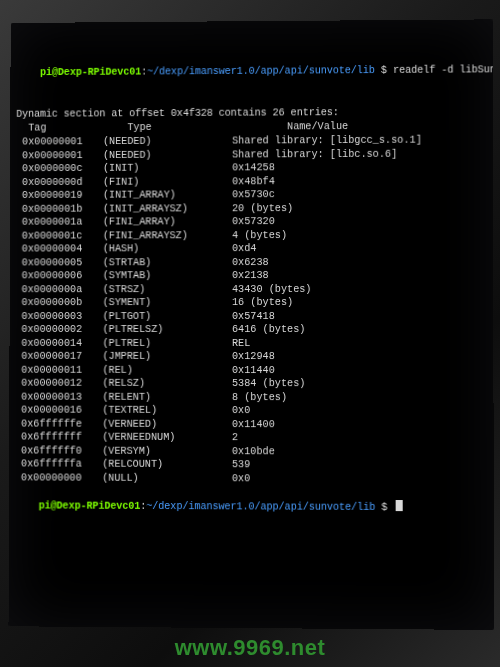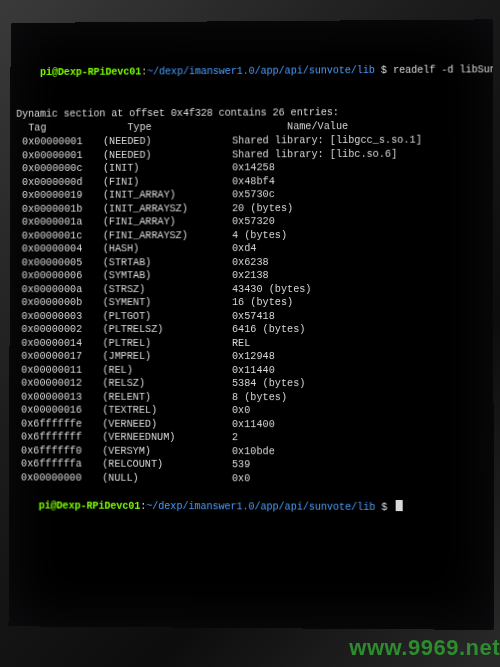--- a/index.html
+++ b/index.html
@@ -60,21 +60,21 @@
     height: 11px;
     background: #d9d9d9;
     vertical-align: -1px;
     margin-left: 2px;
   }
   .watermark {
     position: absolute;
     bottom: 6px;
     left: 0;
     right: 0;
-    text-align: right;
+    text-align: center;
     font-family: Arial, sans-serif;
     font-size: 22px;
     font-weight: bold;
     color: #2e8b2e;
     letter-spacing: 0.5px;
   }
 </style>
 </head>
 <body>
 

